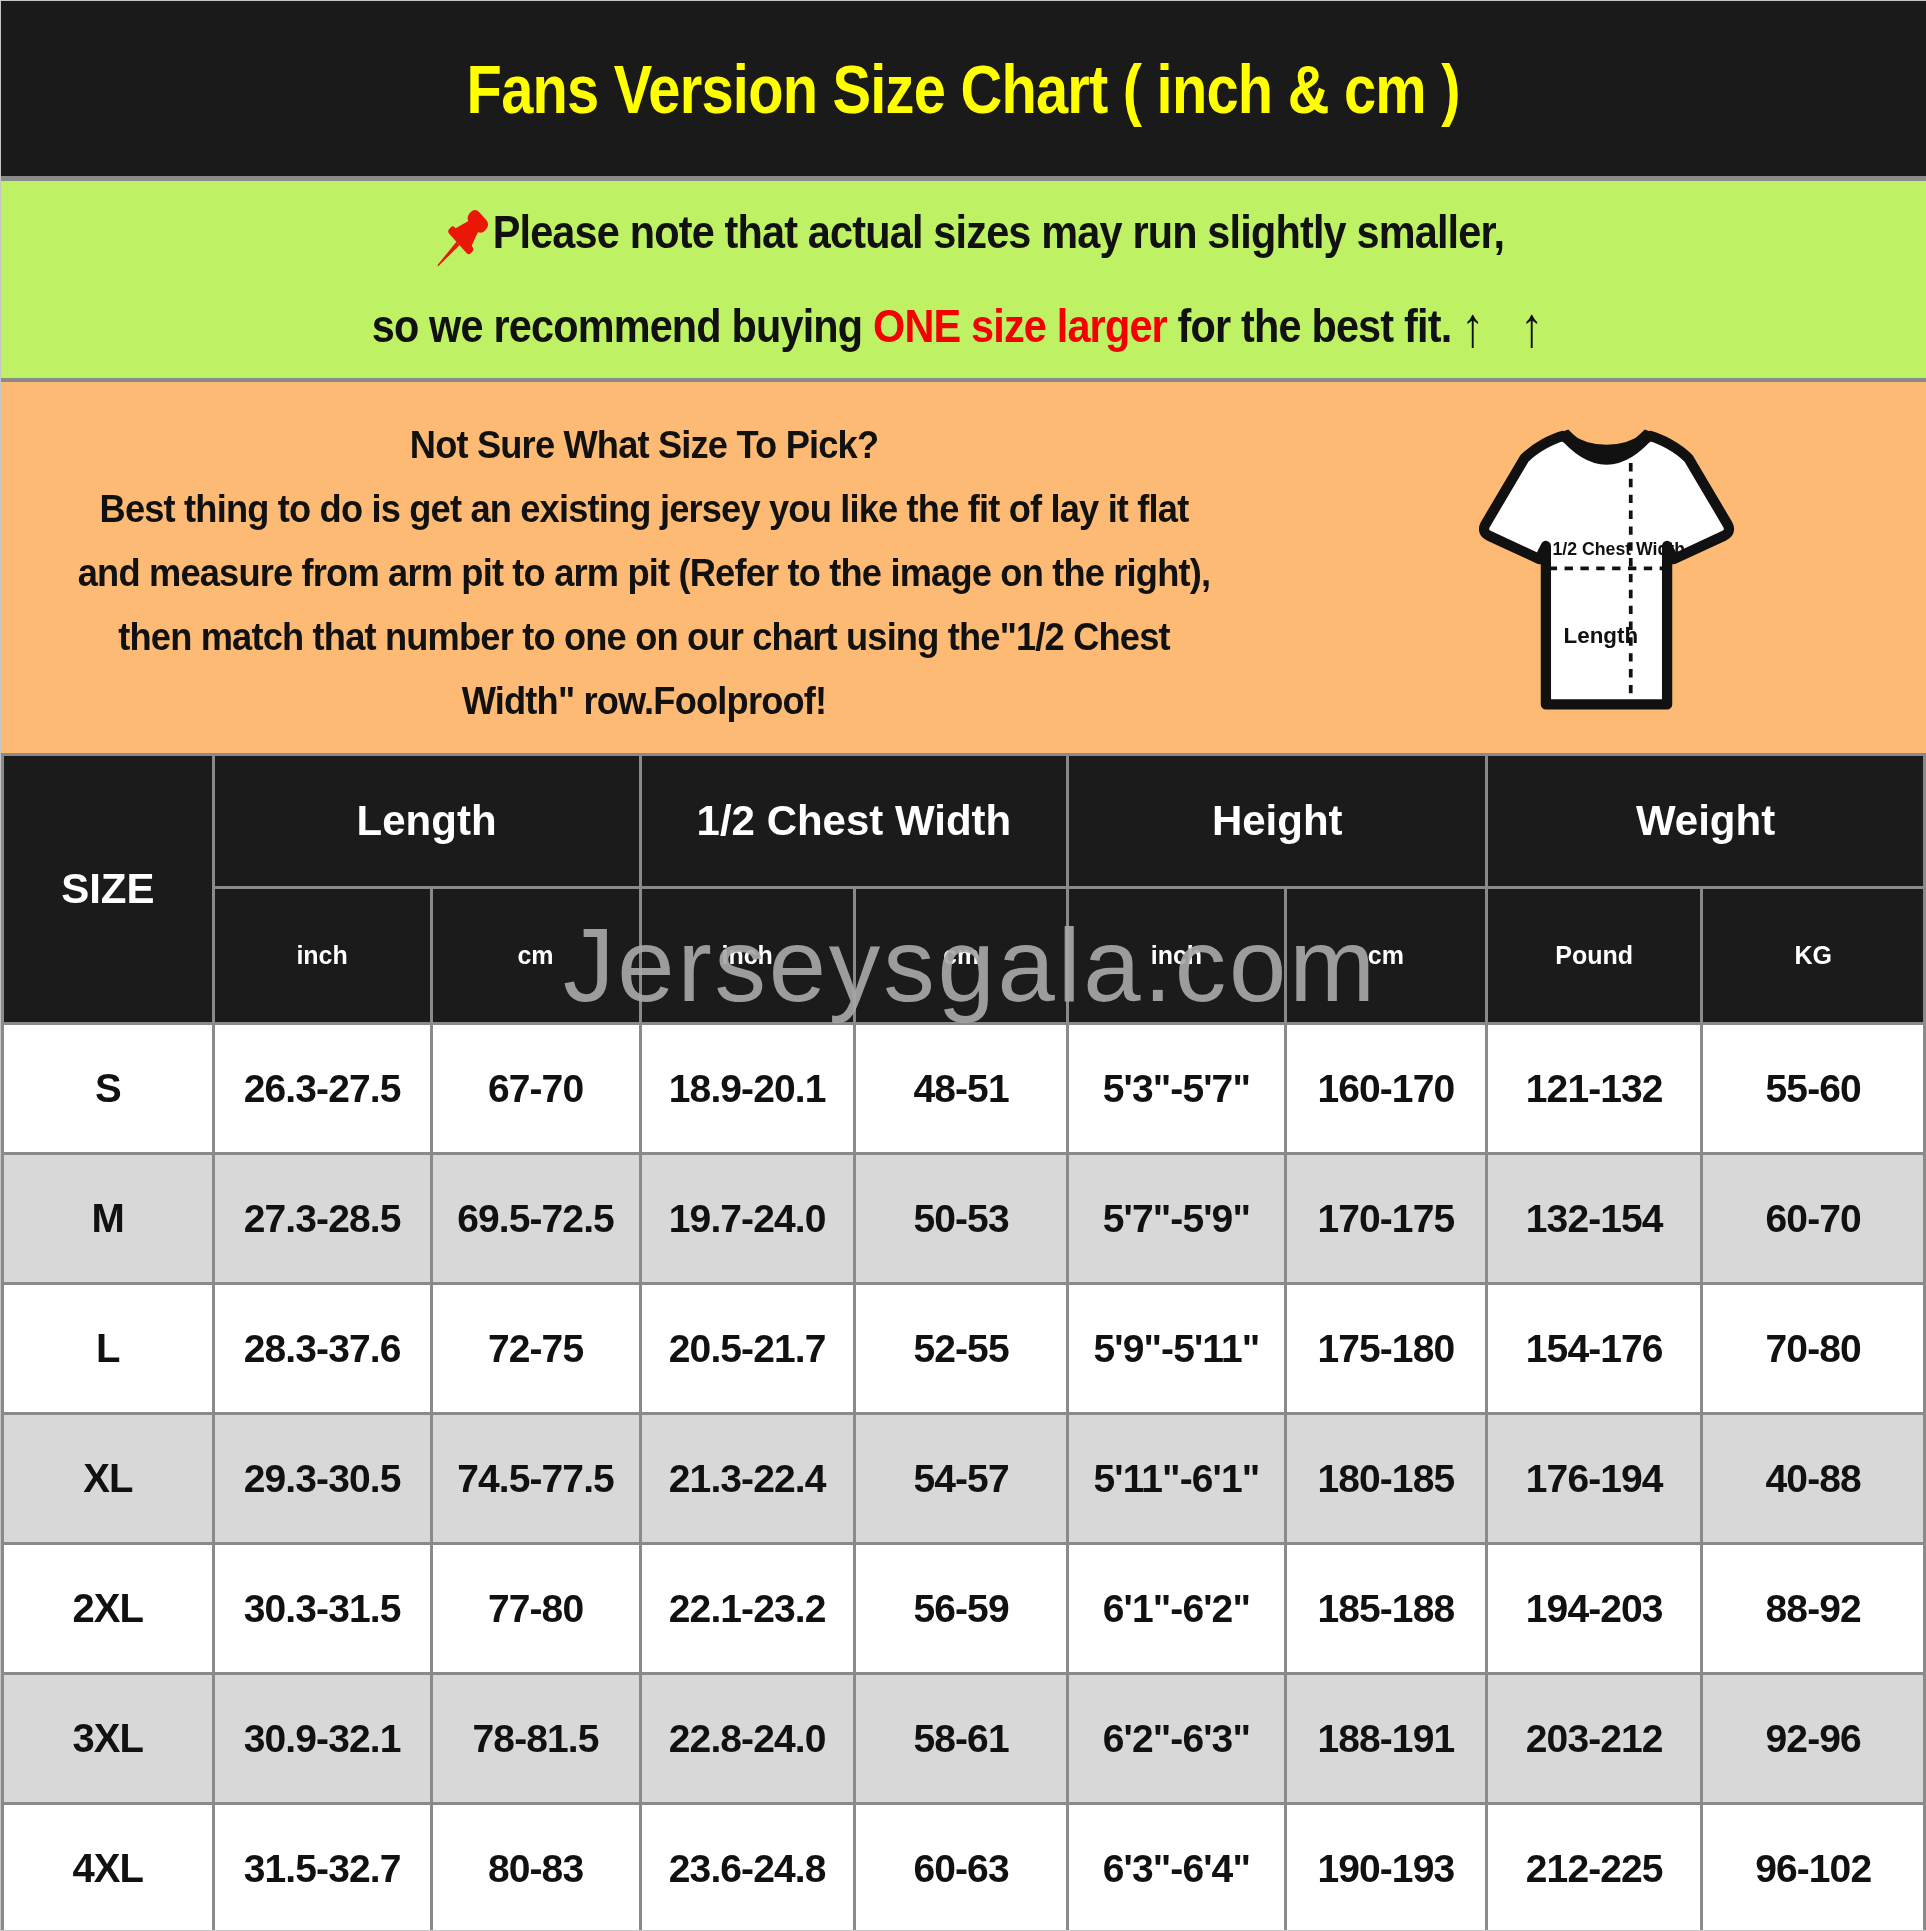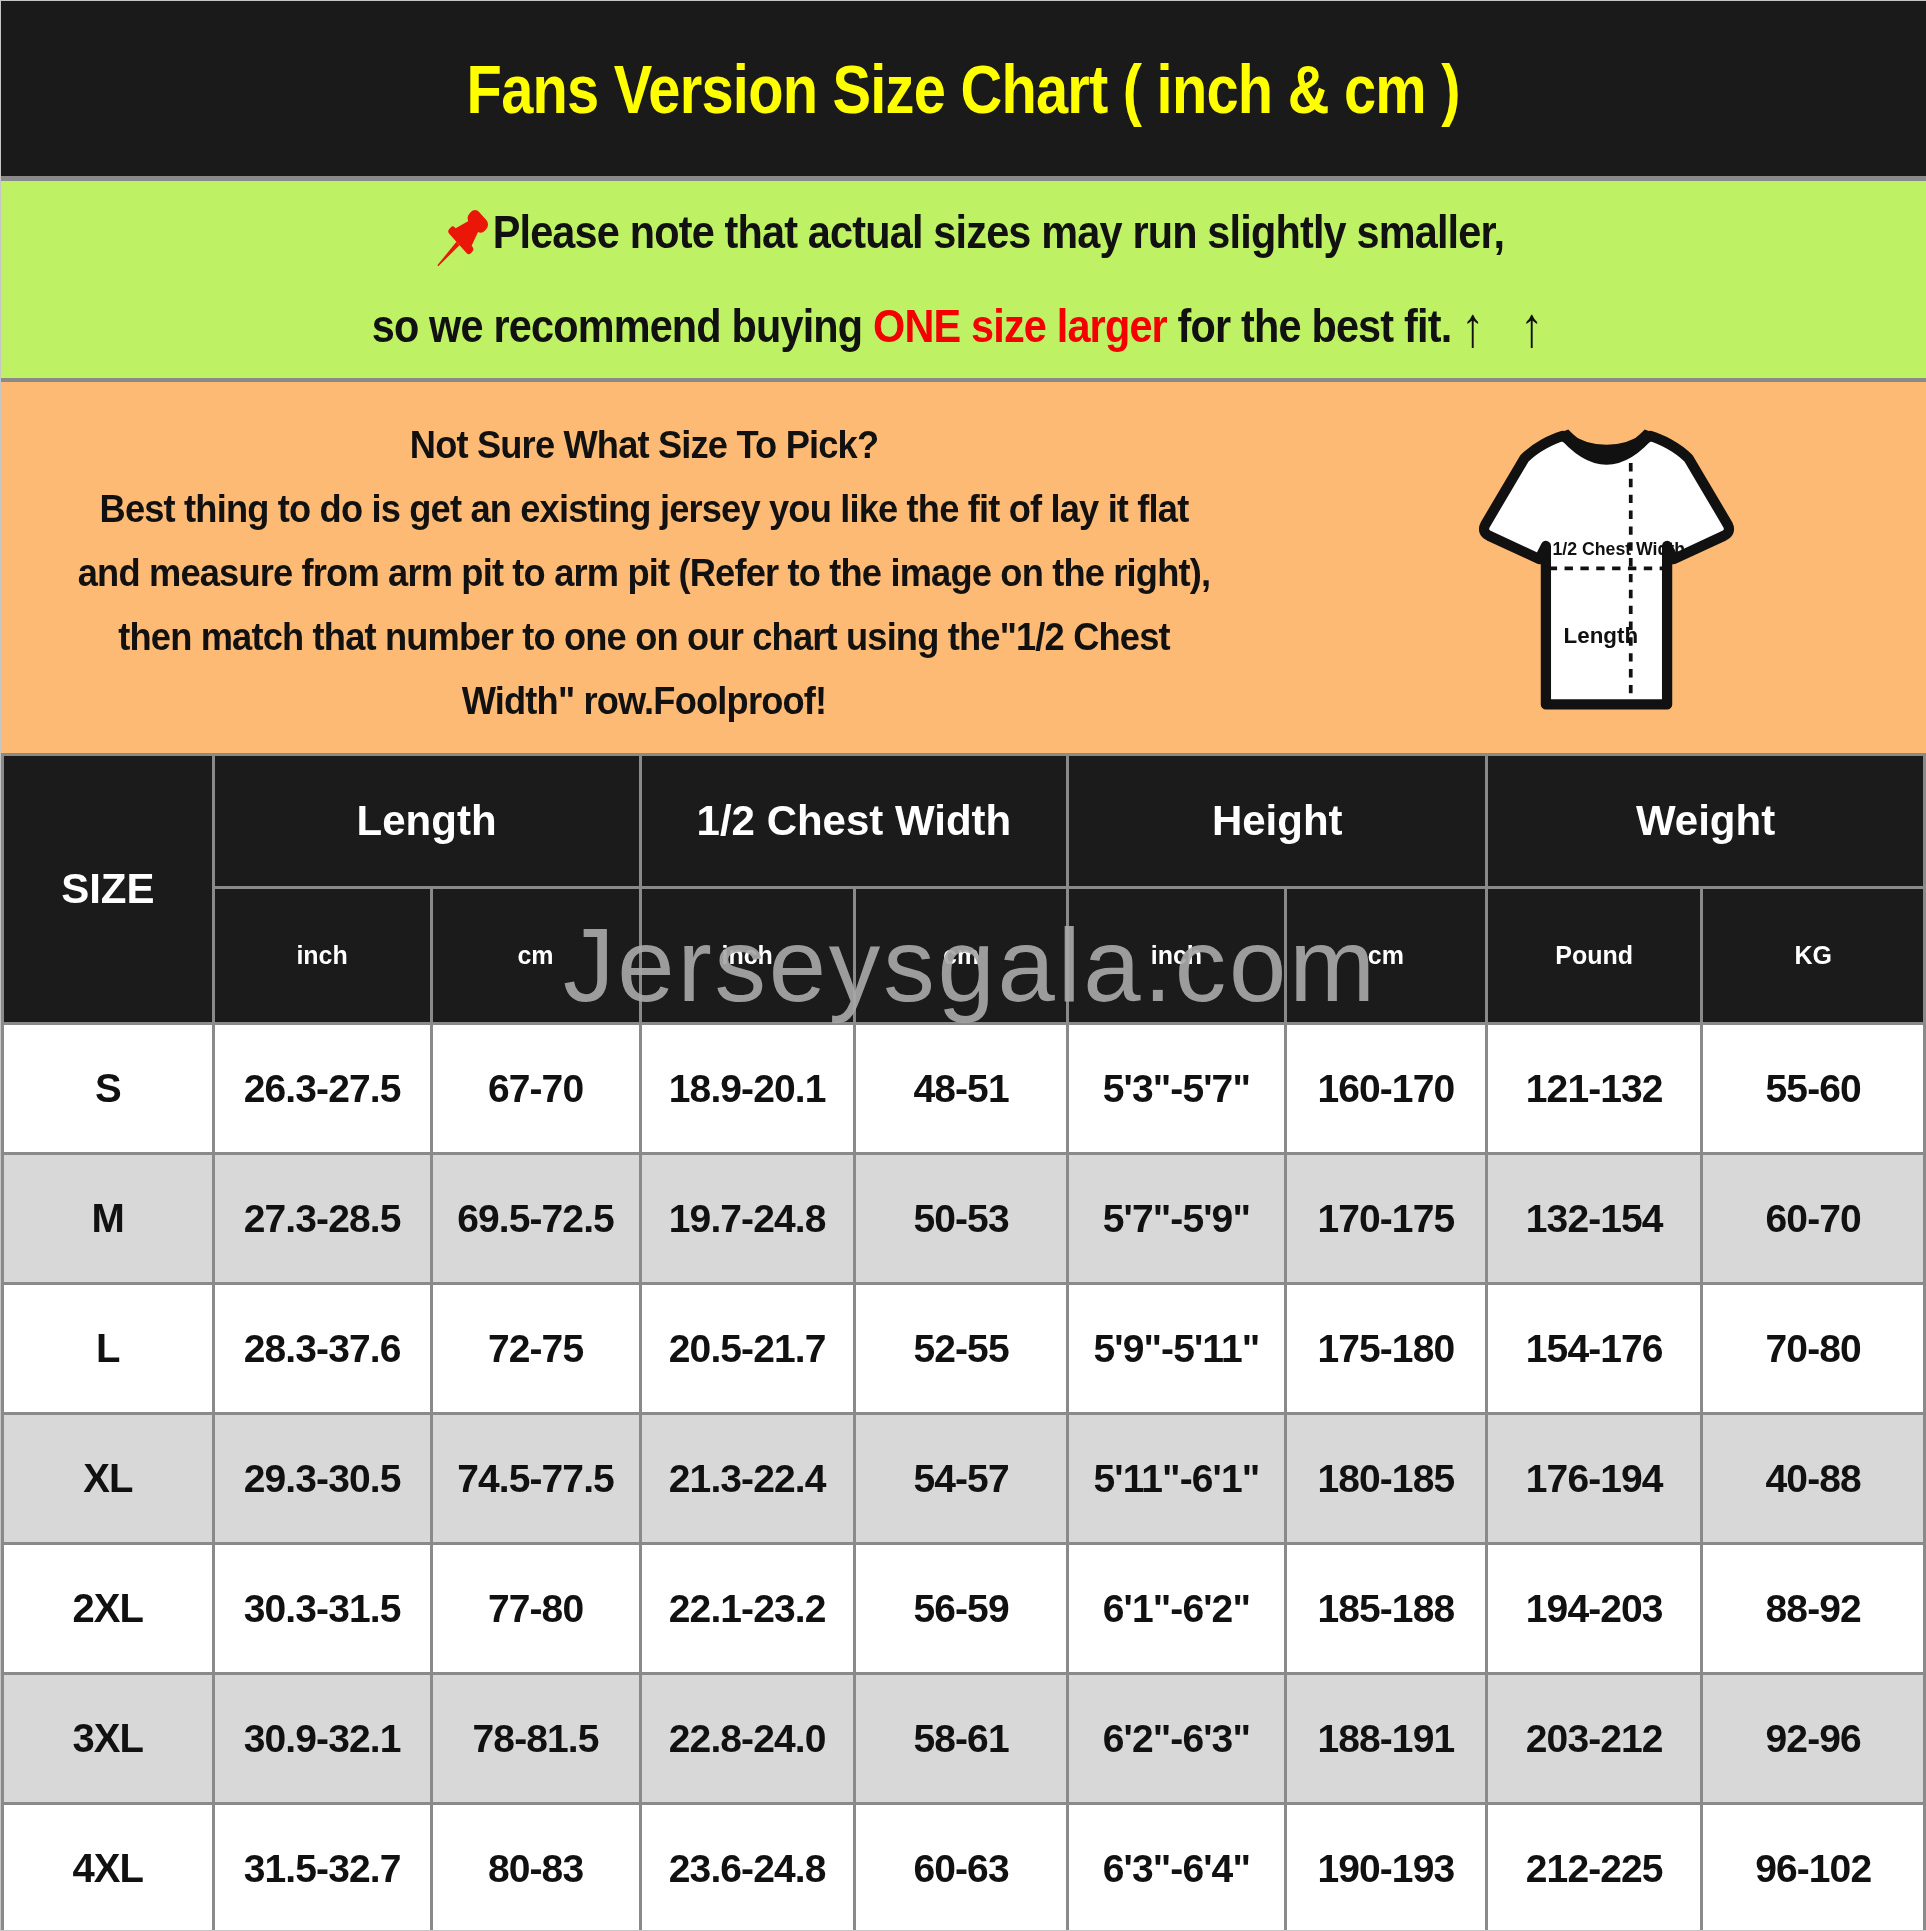--- a/index.html
+++ b/index.html
@@ -180,21 +180,21 @@
           <td>48-51</td>
           <td>5'3"-5'7"</td>
           <td>160-170</td>
           <td>121-132</td>
           <td>55-60</td>
         </tr>
         <tr class="alt">
           <td class="size-cell">M</td>
           <td>27.3-28.5</td>
           <td>69.5-72.5</td>
-          <td>19.7-24.8</td>
+          <td>19.7-24.0</td>
           <td>50-53</td>
           <td>5'7"-5'9"</td>
           <td>170-175</td>
           <td>132-154</td>
           <td>60-70</td>
         </tr>
         <tr>
           <td class="size-cell">L</td>
           <td>28.3-37.6</td>
           <td>72-75</td>

